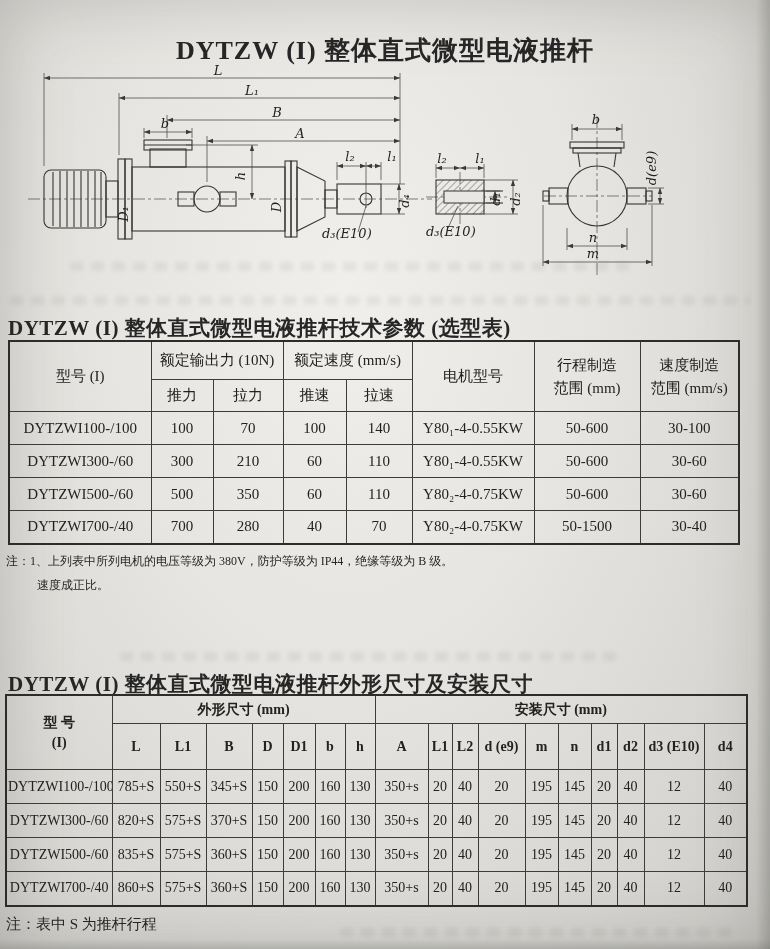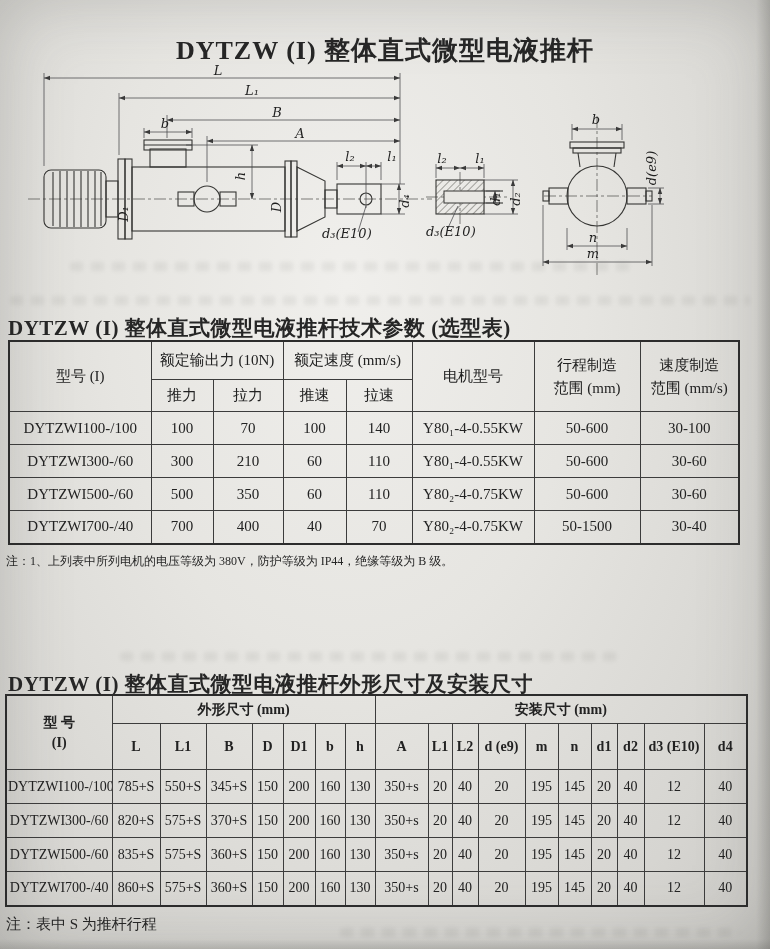--- a/index.html
+++ b/index.html
@@ -269,32 +269,33 @@
           <td>350</td>
           <td>60</td>
           <td>110</td>
           <td>Y80₂-4-0.75KW</td>
           <td>50-600</td>
           <td>30-60</td>
         </tr>
         <tr style="height: 33px;">
           <td>DYTZWI700-/40</td>
           <td>700</td>
-          <td>400</td>
+          <td>280</td>
           <td>40</td>
           <td>70</td>
           <td>Y80₂-4-0.75KW</td>
           <td>50-1500</td>
           <td>30-40</td>
         </tr>
       </tbody>
   </table>
 
   <div class="notes">
     <div class="note-line"><span>注：</span><span>1、上列表中所列电机的电压等级为 380V，防护等级为 IP44，绝缘等级为 B 级。</span></div>
+    <div class="note-line indent2">速度成正比。</div>
   </div>
 
   <div class="sec-head" id="sec2">DYTZW (I) 整体直式微型电液推杆外形尺寸及安装尺寸</div>
 
   <table id="t2">
     <colgroup>
       <col style="width:106px">
         <col style="width:48px">
         <col style="width:46px">
         <col style="width:46px">

